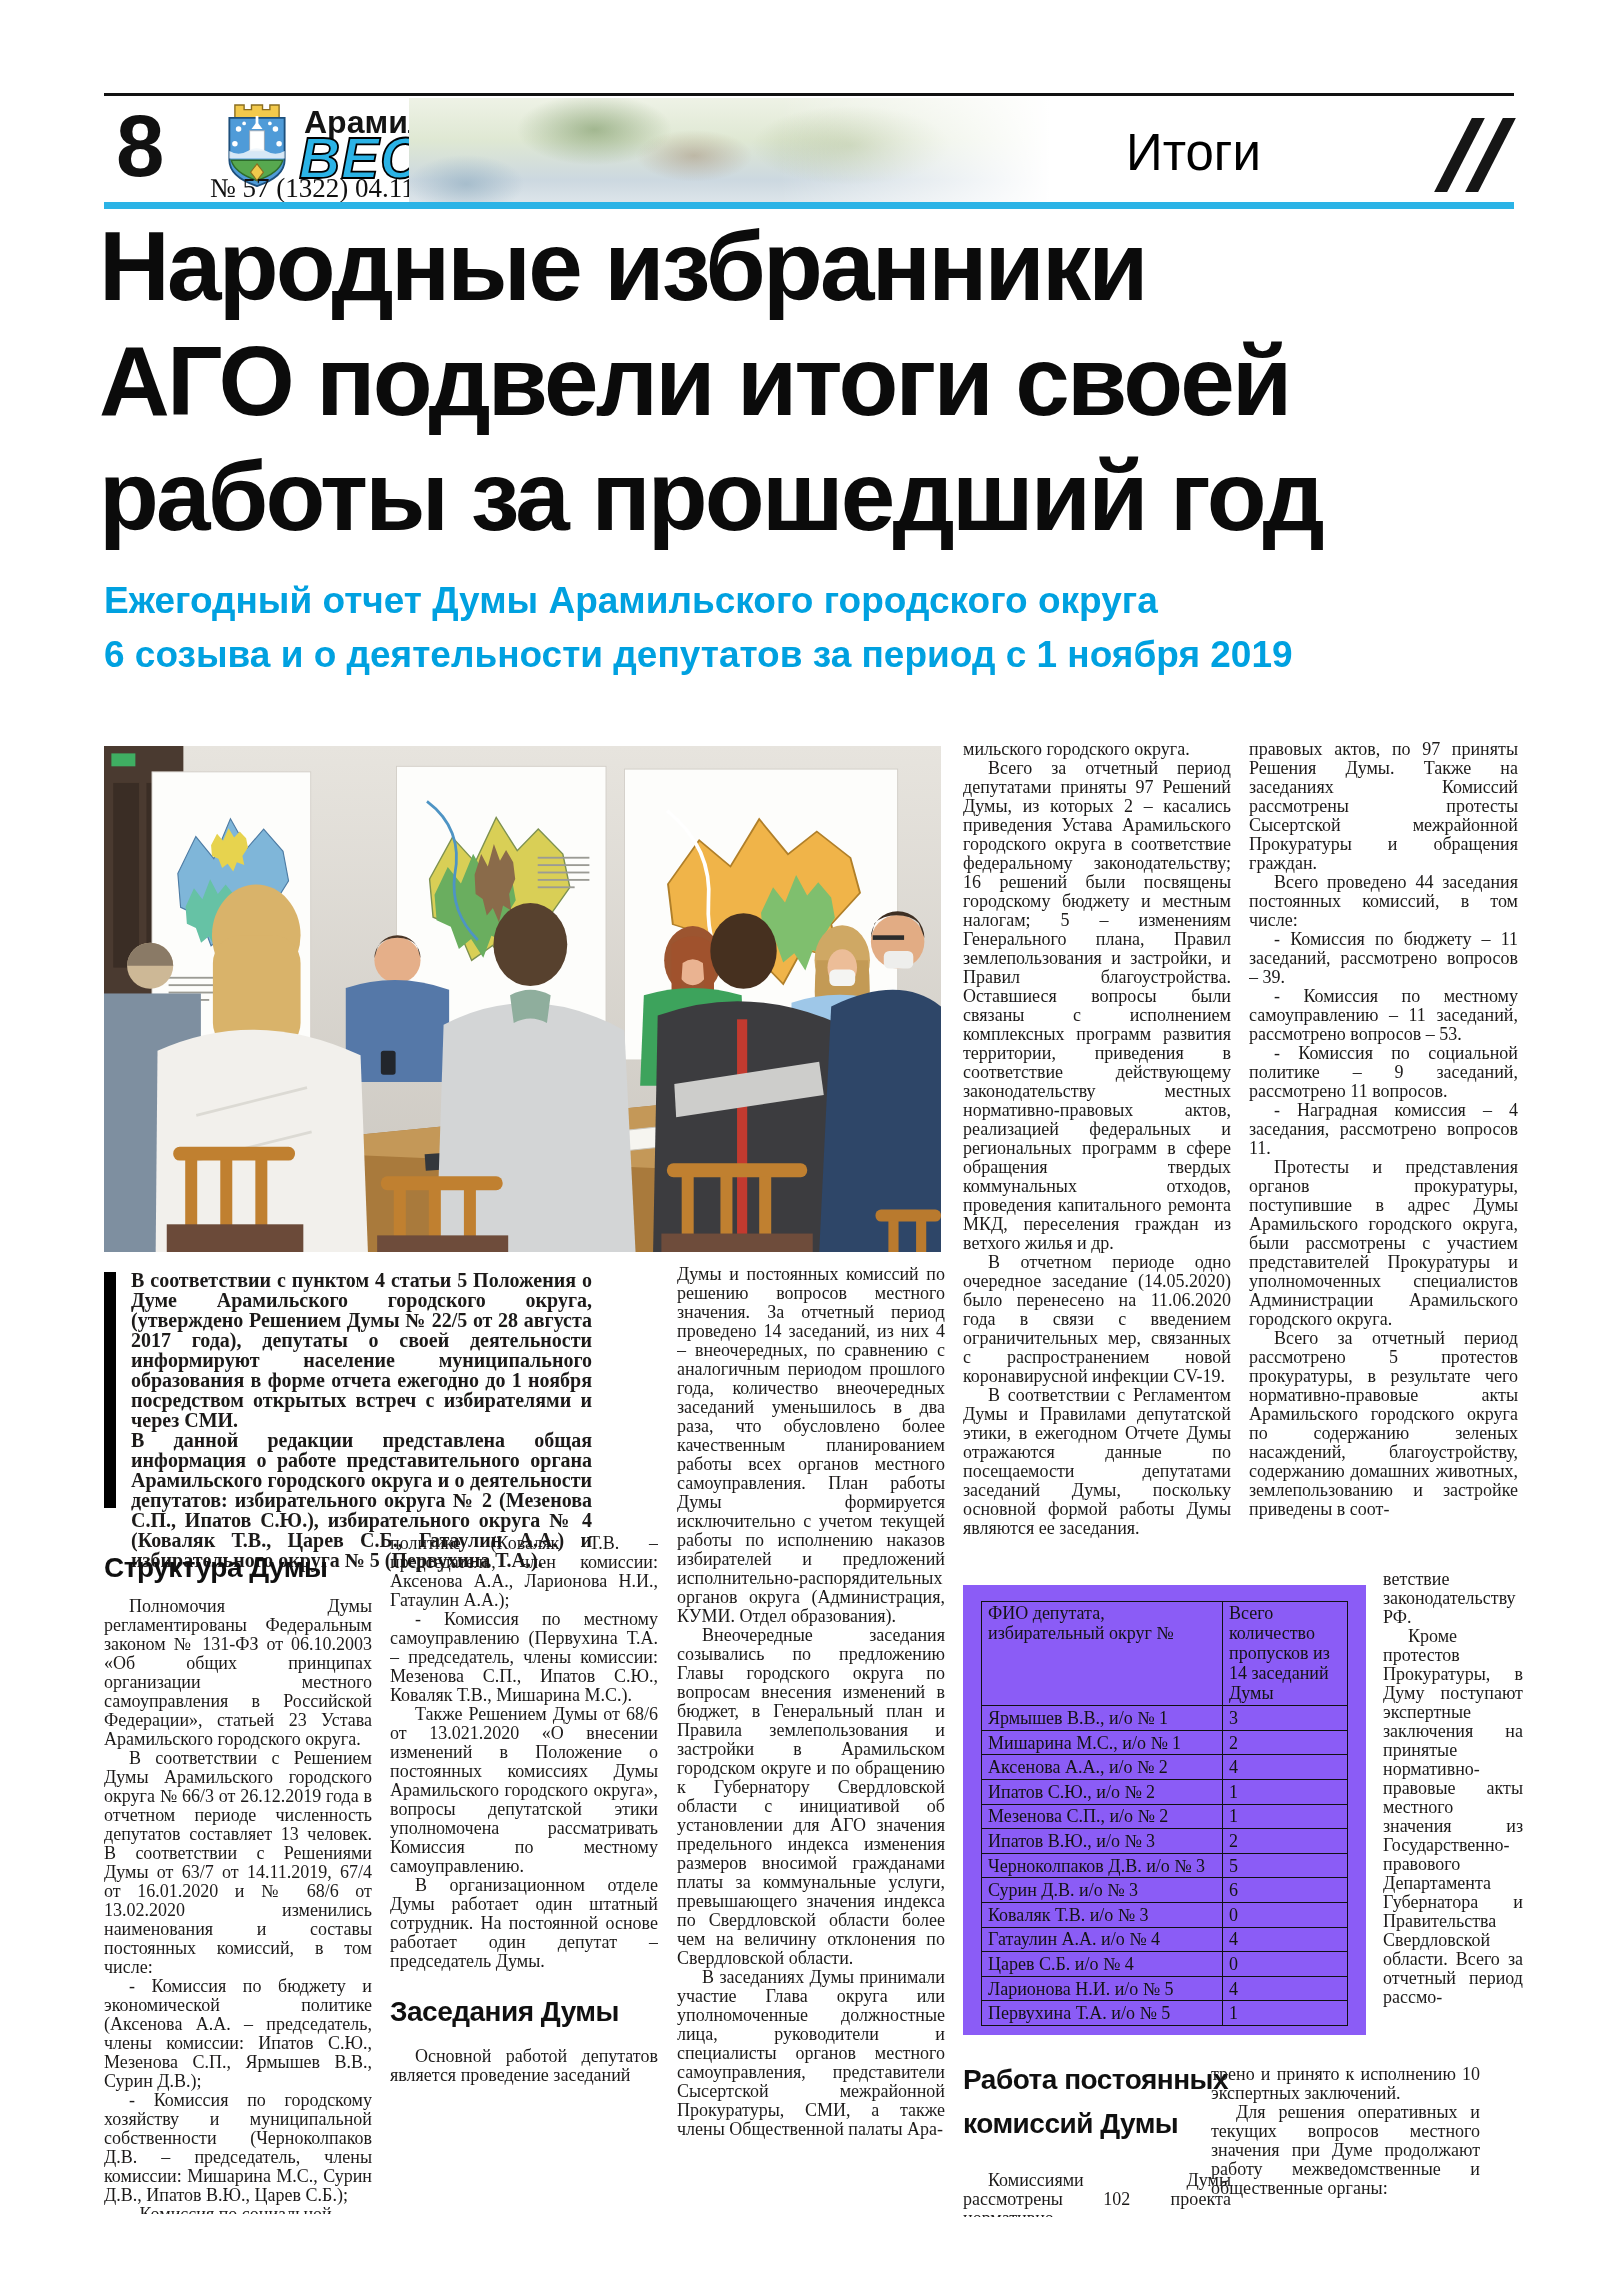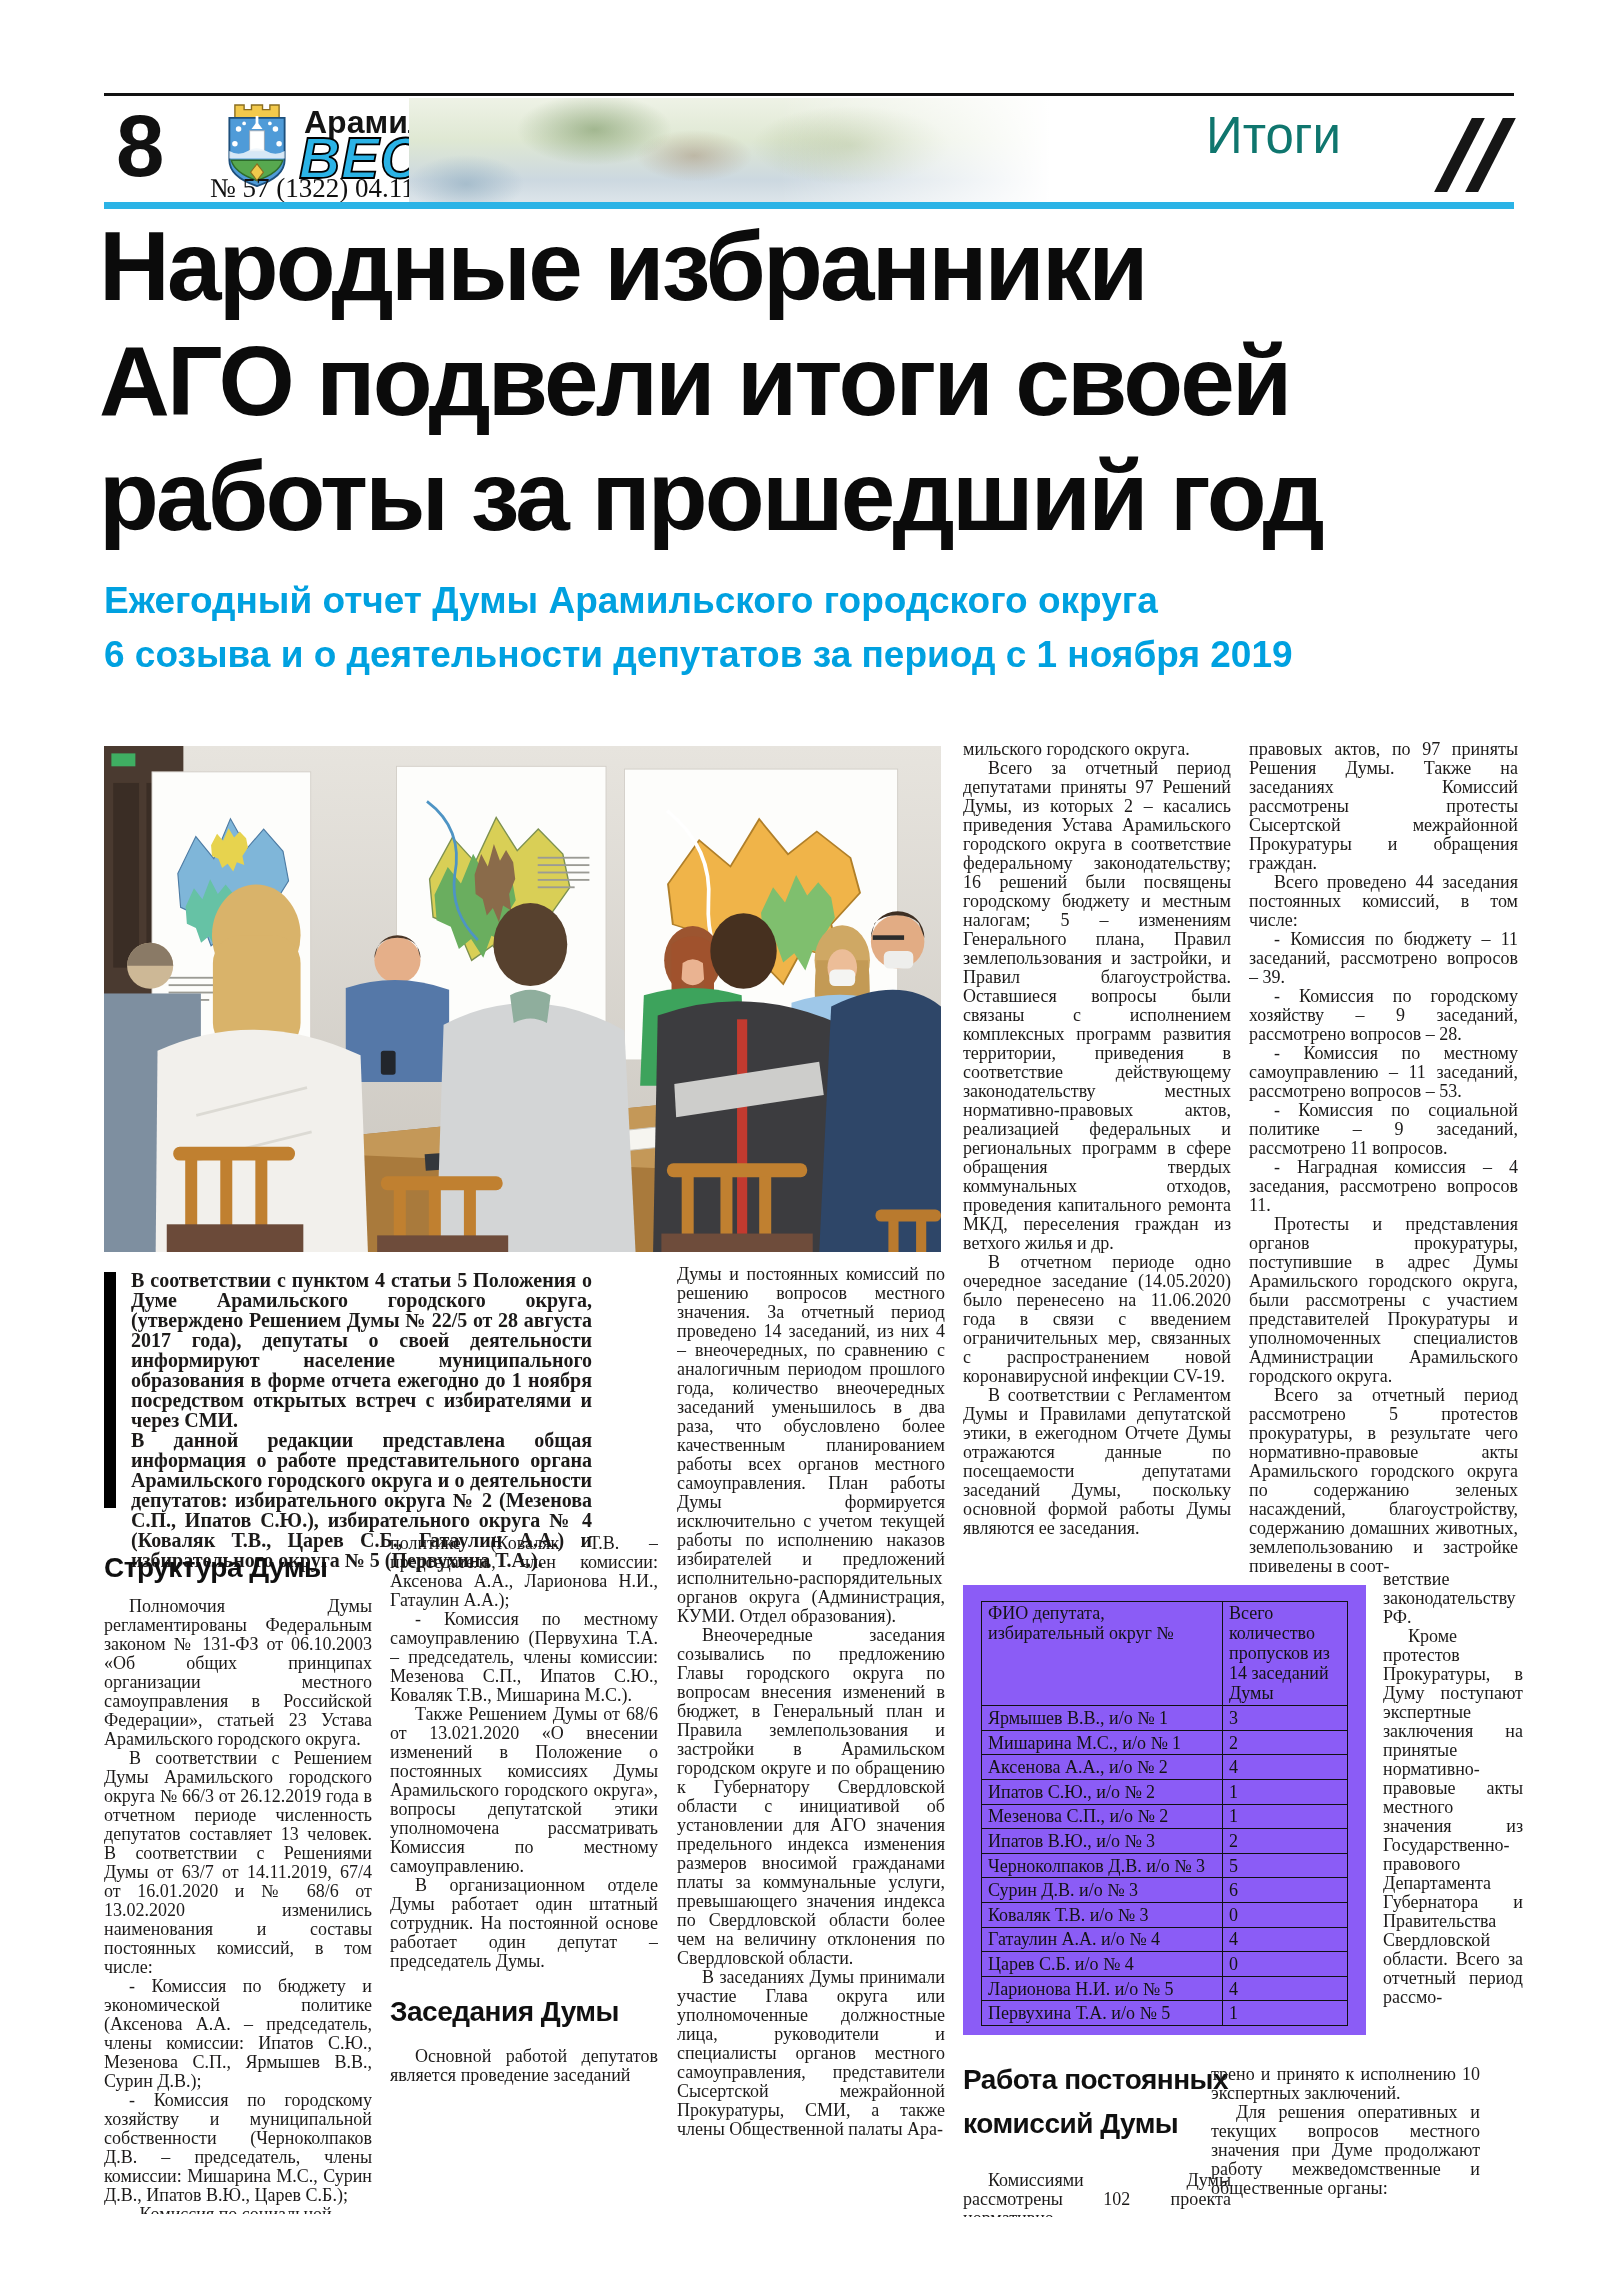--- a/index.html
+++ b/index.html
@@ -18,22 +18,22 @@
                 -webkit-text-stroke:1.8px #000;letter-spacing:0.9px;}
   .issue-line{left:210px;top:174px;font-size:27px;line-height:28px;color:#111;}
   .mast-photo{left:409px;top:98px;width:713px;height:105px;
      background:
        linear-gradient(90deg, rgba(255,255,255,0) 52%, #ffffff 90%),
        radial-gradient(ellipse 83px 42px at 8% 82%, rgba(140,170,190,.6), transparent 70%),
        radial-gradient(ellipse 111px 51px at 26% 30%, rgba(108,140,84,.55), transparent 70%),
        radial-gradient(ellipse 83px 37px at 40% 55%, rgba(150,120,90,.4), transparent 70%),
        radial-gradient(ellipse 138px 55px at 62% 45%, rgba(150,170,115,.45), transparent 72%),
        linear-gradient(180deg,#eef2e6 0%,#dfe8d3 40%,#ccd8e0 78%,#dde5ea 100%);}
-  .section-label{left:1126px;top:109px;width:295px;text-align:center;
-                 font-family:"Liberation Sans",sans-serif;font-size:51px;line-height:54px;color:#0f766e;}
+  .section-label{left:1126px;top:126px;width:295px;text-align:left;
+                 font-family:"Liberation Sans",sans-serif;font-size:51px;line-height:54px;color:#000000;}
   .slash{width:13px;height:74px;background:#161616;transform:skewX(-27deg);}
   .rule-cyan{left:104px;top:202px;width:1410px;height:7.4px;background:#2bb3e6;}
 
   
   .headline{left:99px;top:209px;width:1458px;font-family:"Liberation Sans",sans-serif;
             font-weight:bold;font-size:98px;line-height:115px;letter-spacing:-2.8px;color:#0b0b0b;}
   .standfirst{left:104px;top:574px;width:1366px;font-family:"Liberation Sans",sans-serif;
               font-weight:bold;font-size:37px;line-height:54px;color:#00a1e0;}
 
   
@@ -356,21 +356,20 @@
 
   <div class="abs colhead" style="left:963px;top:2058px;width:277px;line-height:44px;">Работа постоянных комиссий Думы</div>
   <div class="abs bodycol" style="left:963px;top:2171px;width:268px;height:46px;">
     <p>Комиссиями Думы рассмотрены 102 проекта нормативно-</p>
   </div>
 
   <div class="abs bodycol" style="left:1249px;top:740px;width:269px;height:832px;">
     <p class="cont">правовых актов, по 97 приняты Решения Думы. Также на заседаниях Комиссий рассмотрены протесты Сысертской межрайонной Прокуратуры и обращения граждан.</p>
     <p>Всего проведено 44 заседания постоянных комиссий, в том числе:</p>
     <p>- Комиссия по бюджету – 11 заседаний, рассмотрено вопросов – 39.</p>
-    <p>- Комиссия по городскому хозяйству – 9 заседаний, рассмотрено вопросов – 28.</p>
     <p>- Комиссия по местному самоуправлению – 11 заседаний, рассмотрено вопросов – 53.</p>
     <p>- Комиссия по социальной политике – 9 заседаний, рассмотрено 11 вопросов.</p>
     <p>- Наградная комиссия – 4 заседания, рассмотрено вопросов 11.</p>
     <p>Протесты и представления органов прокуратуры, поступившие в адрес Думы Арамильского городского округа, были рассмотрены с участием представителей Прокуратуры и уполномоченных специалистов Администрации Арамильского городского округа.</p>
     <p>Всего за отчетный период рассмотрено 5 протестов прокуратуры, в результате чего нормативно-правовые акты Арамильского городского округа по содержанию зеленых насаждений, благоустройству, содержанию домашних животных, землепользованию и застройке приведены в соот-</p>
   </div>
   <div class="abs bodycol narrowcol" lang="ru">
     <p class="cont">ветствие законодательству РФ.</p>
     <p>Кроме протестов Прокуратуры, в Думу поступают экспертные заключения на принятые нормативно-правовые акты местного значения из Государственно-правового Департамента Губернатора и Правительства Свердловской области. Всего за отчетный период рассмо-</p>
   </div>

